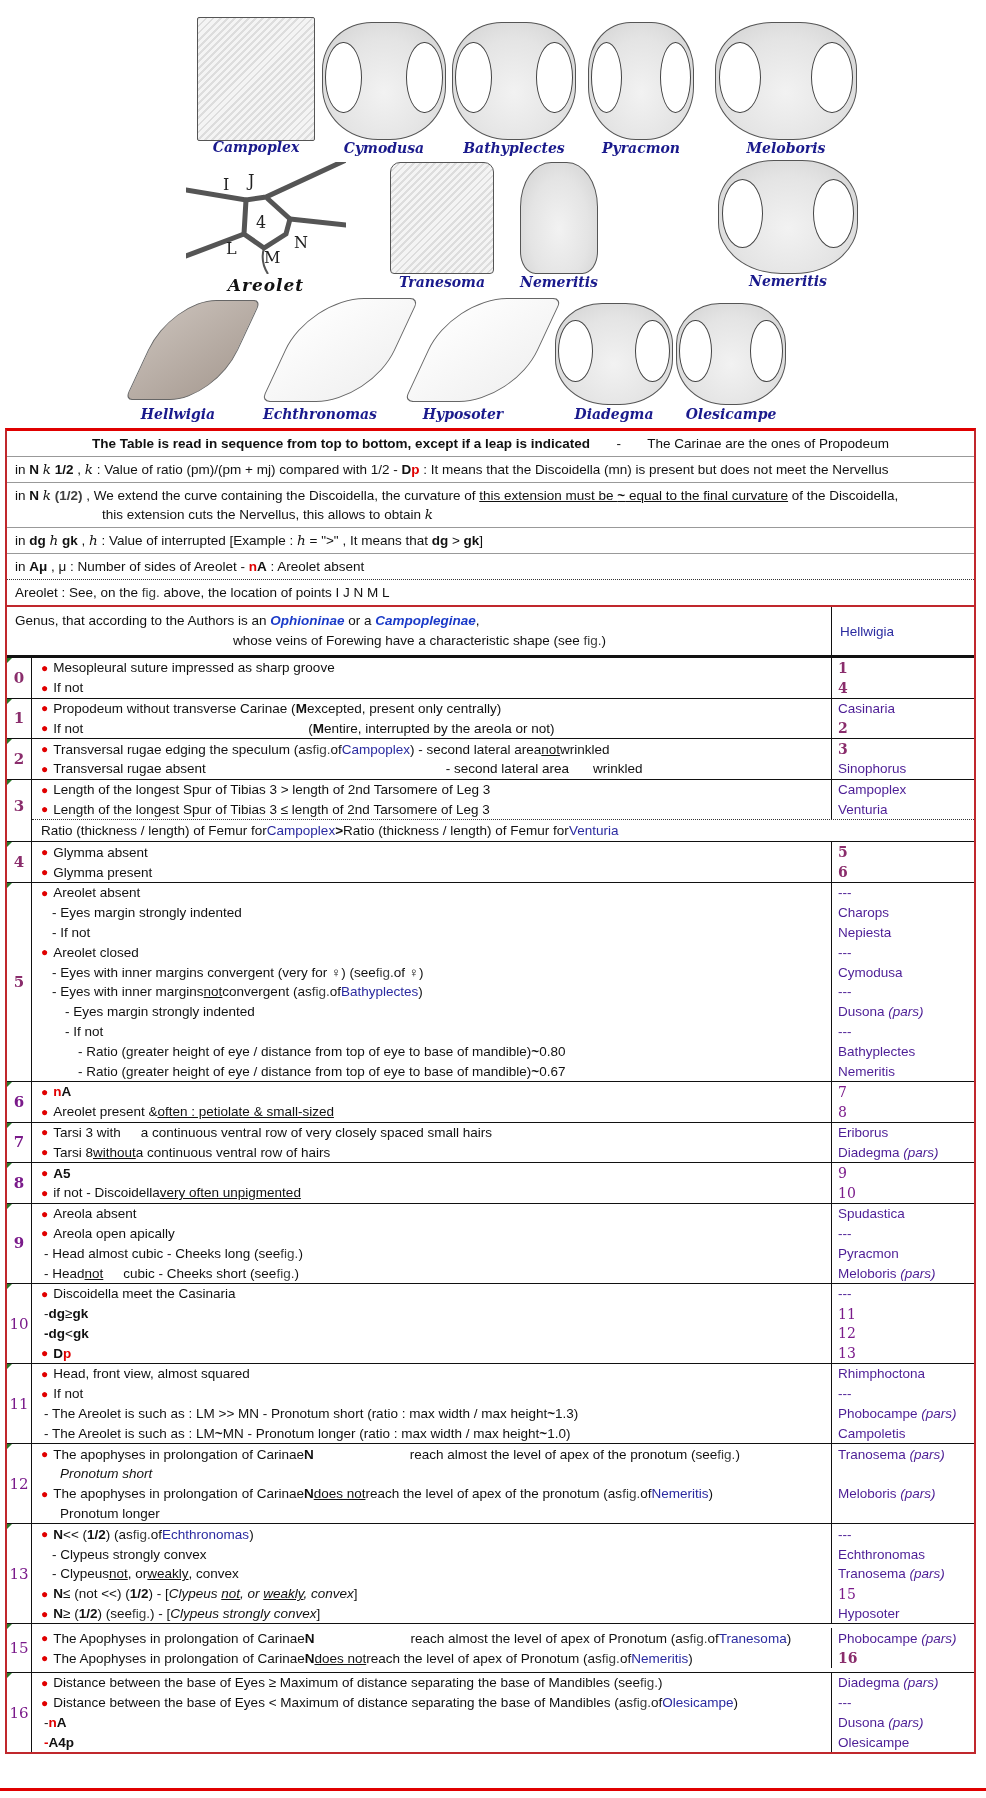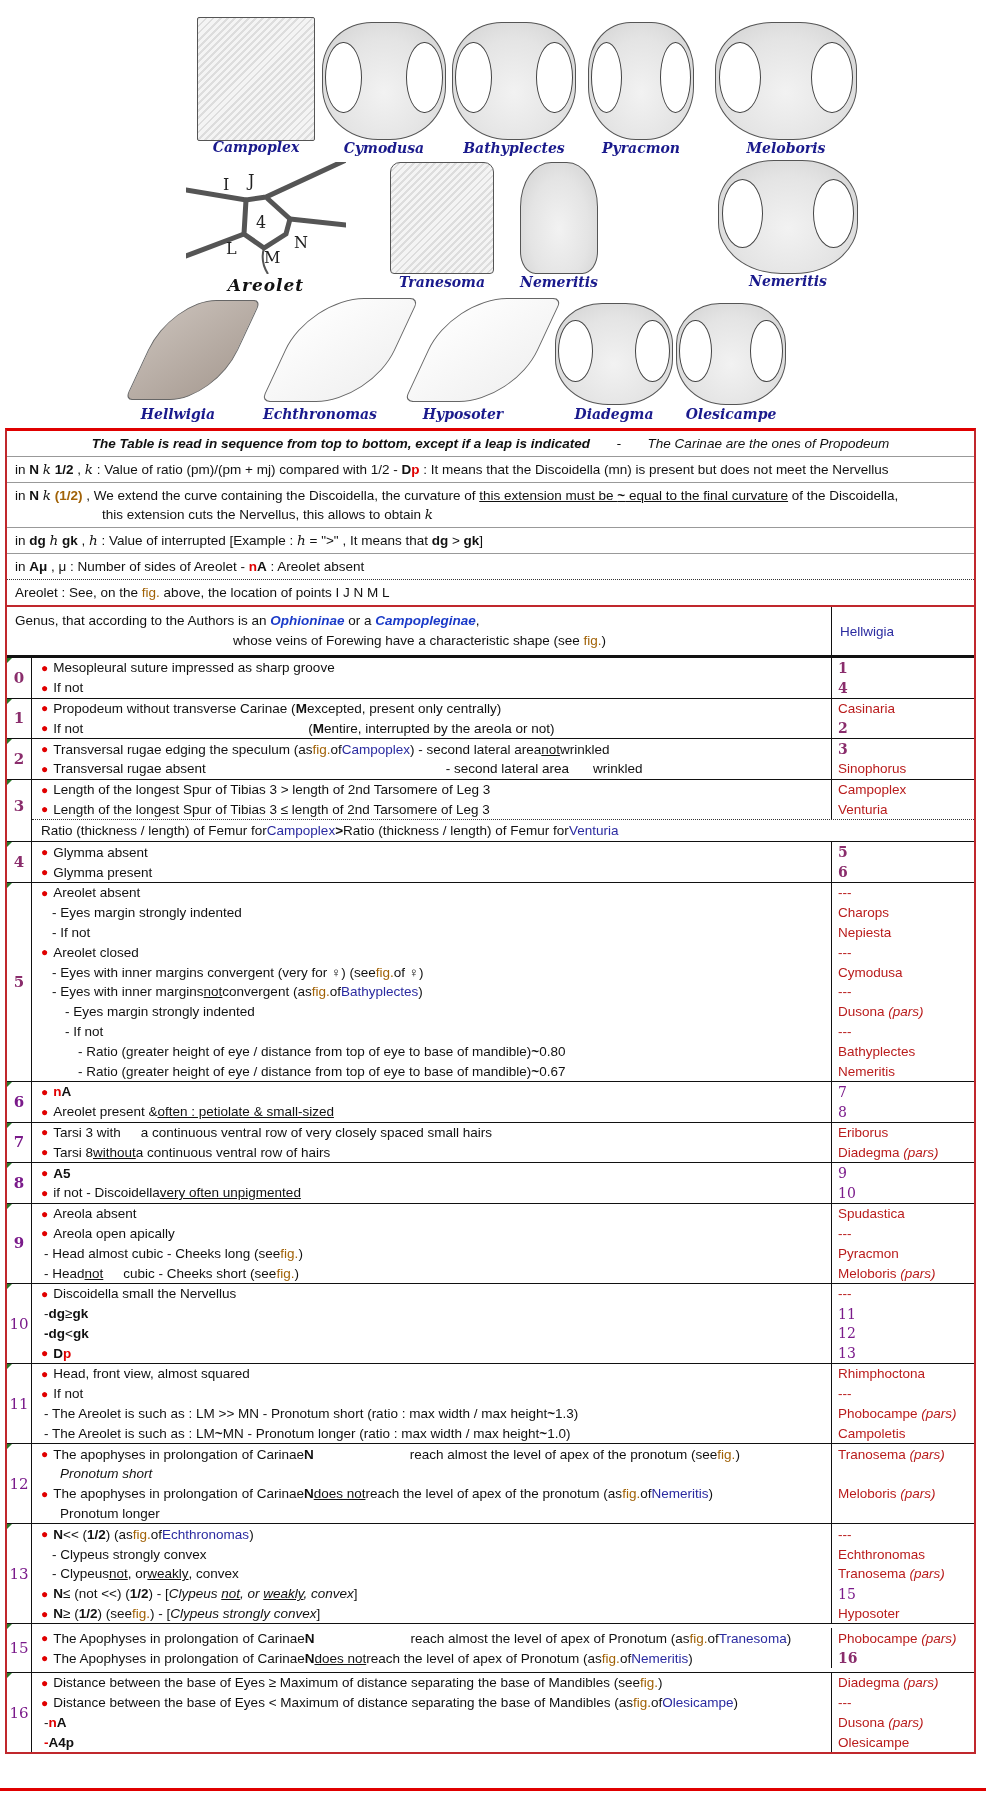--- a/index.html
+++ b/index.html
@@ -11,45 +11,45 @@
   .fig .pic.wing { border-radius: 50% 8% 50% 8%; background: linear-gradient(135deg,#fff 0%,#f0f0f0 100%); border: 1px solid #666; transform: skewX(-25deg); }
   .fig .pic.wing.dark { background: linear-gradient(135deg,#c8bfb8,#a99d94); }
   .fig .eye { position: absolute; width: 30%; height: 62%; top: 16%; border: 1.5px solid #444; background: #fff; border-radius: 50%; }
   .fig .eye.l { left: 2%; } .fig .eye.r { right: 2%; }
   .fig .cap { position: absolute; left: -20px; right: -20px; font-family: "DejaVu Serif", serif; font-style: italic; font-weight: bold; color: #1a1a8c; font-size: 14px; white-space: nowrap; text-align: center; }
   .fig .cap.black { color: #111; font-size: 17px; letter-spacing: 1px; }
   .areolet svg { position: absolute; left: 0; top: 0; }
   .tbl { position: absolute; left: 5px; top: 428px; width: 971px; border: 2px solid #c0282d; border-top: 3px solid #e00000; }
   .bottomline { position: absolute; left: 0; top: 1788px; width: 986px; height: 3px; background: #e00000; }
   .hrow { border-bottom: 1px solid #999; padding: 3px 8px; line-height: 19px; font-size: 13.5px; }
-  .hrow.title { text-align: center; font-weight: normal; font-style: italic; }
+  .hrow.title { text-align: center; font-weight: normal; }
   .hrow.dotted { border-bottom: 1px dotted #333; }
   .hrow.redb { border-bottom: 2px solid #c0282d; }
   .genus { display: flex; border-bottom: 3px solid #111; }
   .genus .txt { flex: 1; padding: 4px 8px; line-height: 20px; border-right: 1.5px solid #111; }
   .genus .res { width: 142px; padding: 10px 8px; color: #2a2aa0; display: flex; align-items: center; }
   .row { display: flex; border-bottom: 1.5px solid #111; position: relative; }
   .row::before { content: ""; position: absolute; left: 0; top: 0; border-left: 5px solid #2a7a2a; border-bottom: 5px solid transparent; }
   .num { width: 25px; border-right: 1.5px solid #111; display: flex; align-items: center; justify-content: center; font-family: "DejaVu Serif", serif; font-weight: bold; color: #8a2d6c; font-size: 15px; }
   .num.purple { color: #7a1a8a; font-weight: normal; }
   .body { flex: 1; display: flex; flex-direction: column; }
   .line { display: flex; height: 19.8px; align-items: center; }
   .line .t { flex: 1; padding-left: 9px; white-space: nowrap; border-right: 1.5px solid #111; height: 100%; display: flex; align-items: center; }
-  .line .r { width: 142px; padding-left: 6px; color: #b91c1c; white-space: nowrap; height: 100%; display: flex; align-items: center; }
+  .line .r { width: 142px; padding-left: 6px; color: #4c1d95; white-space: nowrap; height: 100%; display: flex; align-items: center; }
   .line .r.go { font-family: "DejaVu Serif", serif; font-weight: bold; color: #8a2d6c; font-size: 14px; }
   .line .r.gop { color: #7a1a8a; font-family: "DejaVu Serif", serif; font-size: 14px; }
   .line.note .t { border-right: none; }
   .line.note { border-top: 1px dotted #333; height: 22px; }
   .dot { color: #e00000; font-size: 12px; margin-right: 5px; }
   .ind1 { padding-left: 20px !important; }
   .ind2 { padding-left: 33px !important; }
   .ind3 { padding-left: 46px !important; }
   .b { font-weight: bold; }
   .red { color: #e00000; font-weight: bold; }
-  .green { color: #a16207; }
+  .green { color: #404040; }
   .blue { color: #2a2aa0; }
   .blueb { color: #1a3ac8; font-weight: bold; font-style: italic; }
   .u { text-decoration: underline; }
   .i { font-style: italic; }
   .k { font-family: "DejaVu Serif", serif; font-style: italic; }
   .gap { display: inline-block; width: 20px; }
   .gapL { display: inline-block; width: 96px; }
 </style>
 </head>
 <body>
@@ -485,21 +485,21 @@
         </div>
     </div>
   </div>
 
   <div class="row">
     <div class="num purple">10</div>
     <div class="body">
       <div class="line">
           <div class="t">
             <span class="dot">●</span>
-            <span>Discoidella small the Nervellus</span>
+            <span>Discoidella meet the Casinaria</span>
           </div>
           <div class="r">---</div>
         </div>
       <div class="line">
           <div class="t" style="padding-left:12px;">
             <span>- </span>
             <b>dg</b>
             <span> ≥ </span>
             <b>gk</b>
           </div>

